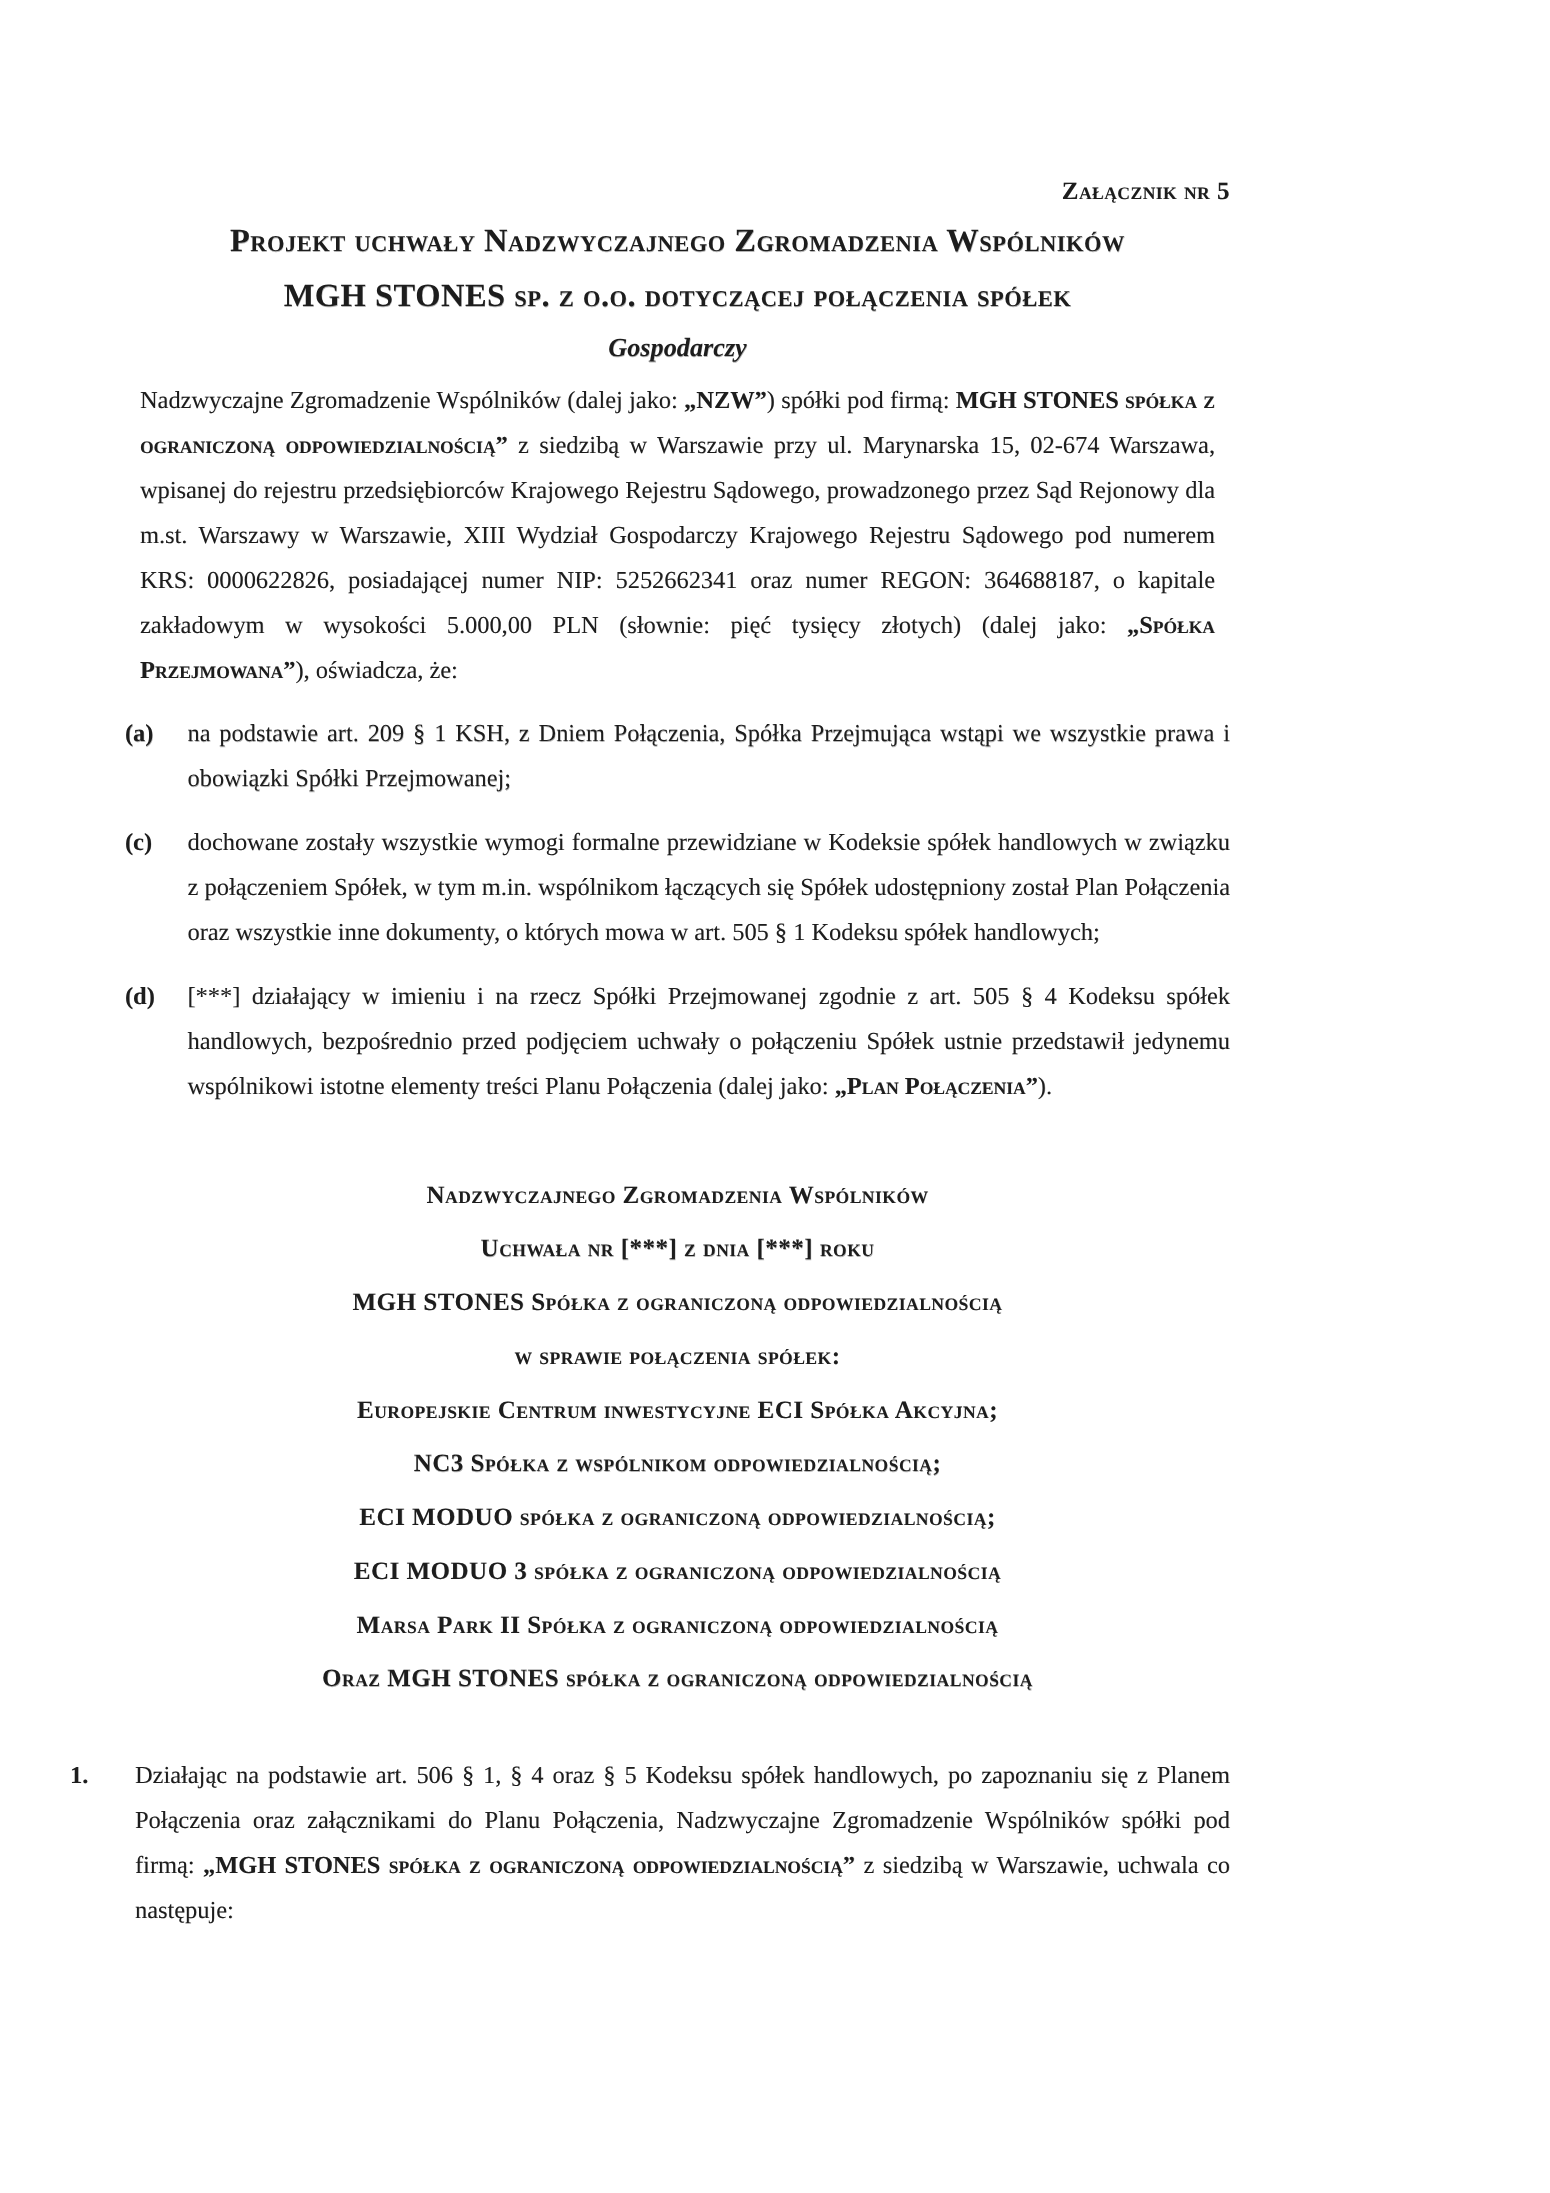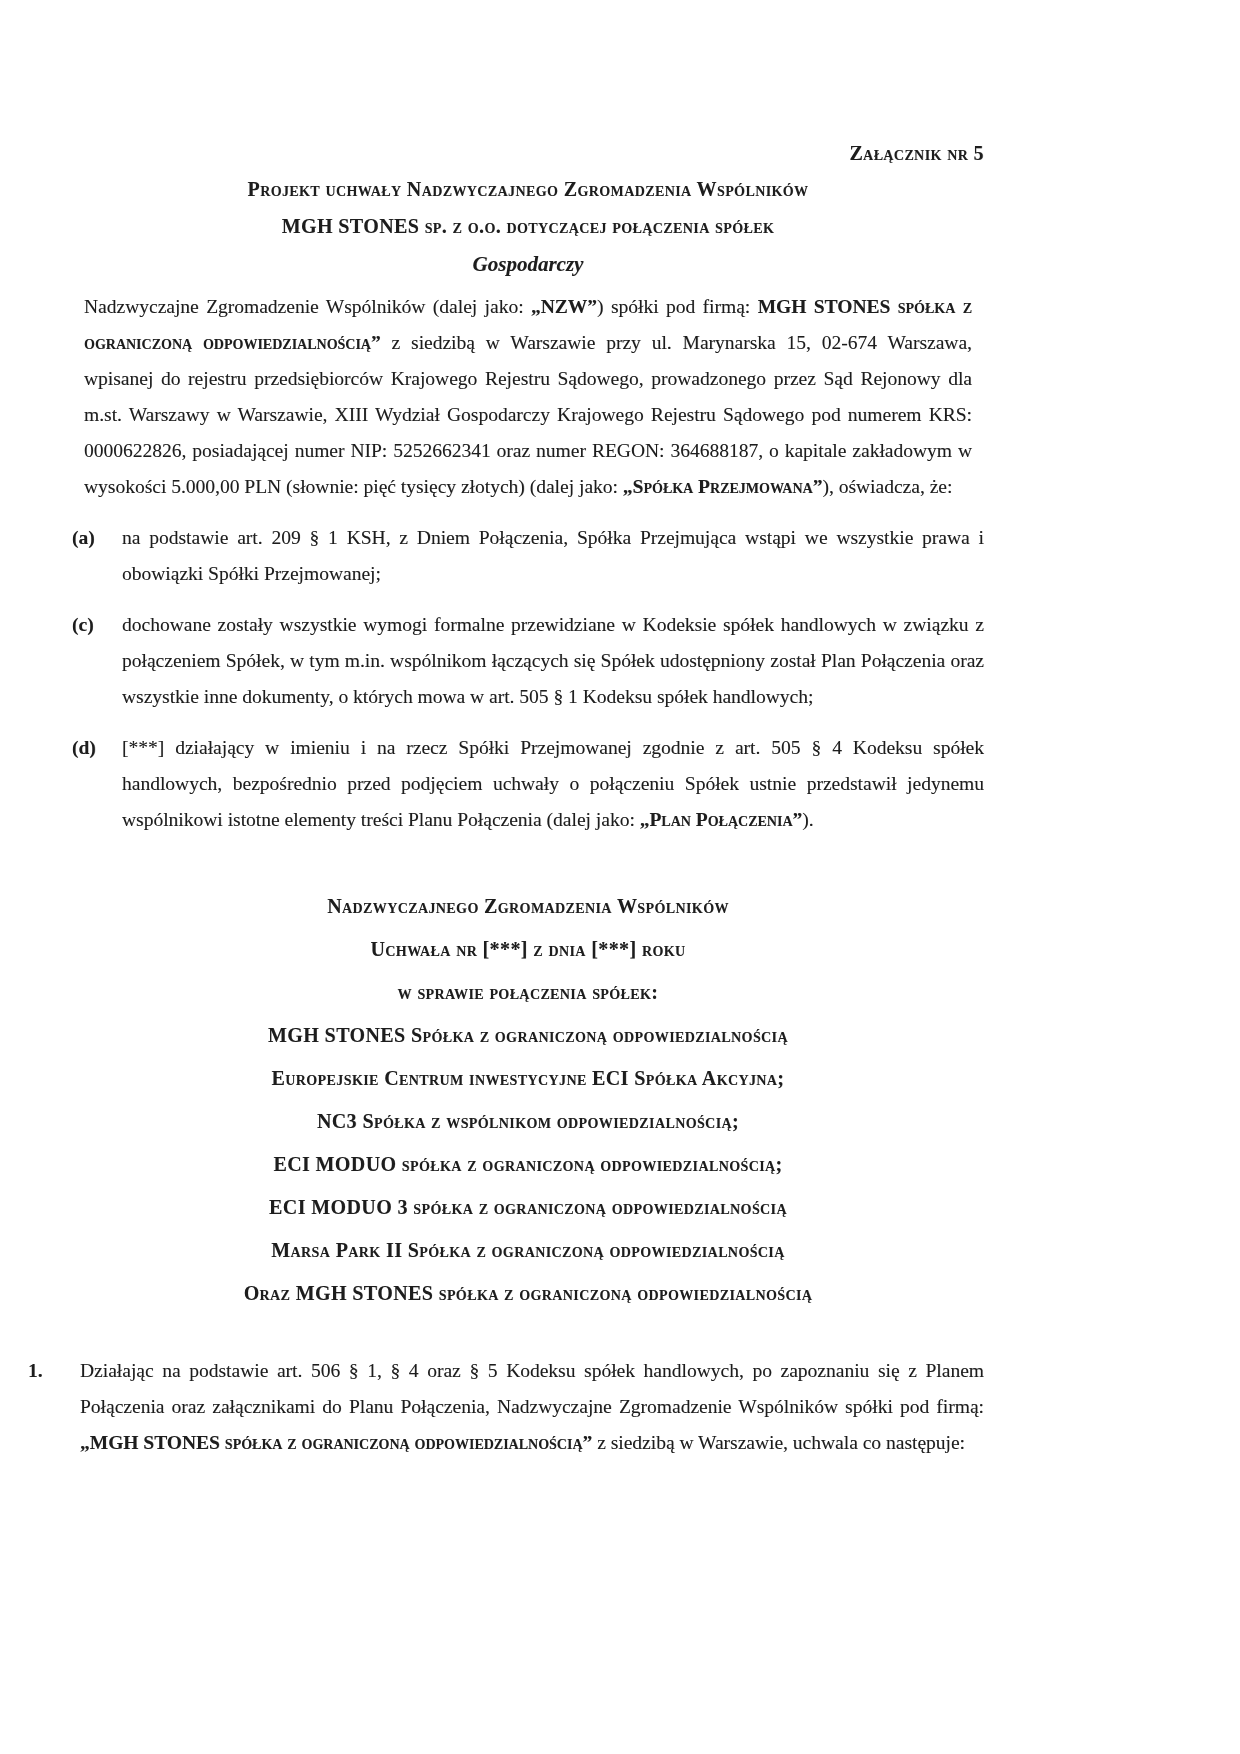--- a/index.html
+++ b/index.html
@@ -2,38 +2,38 @@
 <html lang="pl"><head>
 <meta charset="utf-8">
 <style>
   html, body { margin: 0; padding: 0; background: #ffffff; }
   .page {
     position: relative;
     width: 1240px;
     height: 1754px;
     background: #ffffff;
     box-sizing: border-box;
-    padding: 142px 256px 40px 72px;
+    padding: 142px 256px 40px 100px;
     font-family: "Liberation Serif", "DejaVu Serif", serif;
     color: #1d1d1d;
     text-shadow: 0.3px 0.3px 0.4px rgba(40,40,40,0.35);
     overflow: hidden;
   }
   .attachment-label {
     font-weight: 700;
     font-variant: small-caps;
     font-size: 20px;
     letter-spacing: 0.4px;
     text-align: right;
     margin-bottom: 13px;
   }
   .doc-title {
     font-weight: 700;
     font-variant: small-caps;
-    font-size: 20px;
+    font-size: 26px;
     letter-spacing: 0.4px;
     text-align: center;
     margin-bottom: 14px;
   }
   .intro-heading {
     font-weight: 700;
     font-style: italic;
     font-size: 21px;
     text-align: center;
     margin: 4px 0 9px 0;
@@ -100,22 +100,22 @@
   </div>
 
   <div class="stmt">
     <span class="stmt-marker">(d)</span>
     <span class="stmt-body"><span>[***] działający w imieniu i na rzecz Spółki Przejmowanej zgodnie z art. 505 § 4 Kodeksu spółek handlowych, bezpośrednio przed podjęciem uchwały o połączeniu Spółek ustnie przedstawił jedynemu wspólnikowi istotne elementy treści Planu Połączenia (dalej jako: </span><span class="seg-b seg-sc">„Plan Połączenia”</span><span>).</span></span>
   </div>
 
   <div class="res-heading">
     <div class="res-line">Nadzwyczajnego Zgromadzenia Wspólników</div>
     <div class="res-line">Uchwała nr [***] z dnia [***] roku</div>
+    <div class="res-line">MGH STONES Spółka z ograniczoną odpowiedzialnością</div>
     <div class="res-line">w sprawie połączenia spółek:</div>
-    <div class="res-line">MGH STONES Spółka z ograniczoną odpowiedzialnością</div>
     <div class="res-line">Europejskie Centrum inwestycyjne ECI Spółka Akcyjna;</div>
     <div class="res-line">NC3 Spółka z wspólnikom odpowiedzialnością;</div>
     <div class="res-line">ECI MODUO spółka z ograniczoną odpowiedzialnością;</div>
     <div class="res-line">ECI MODUO 3 spółka z ograniczoną odpowiedzialnością</div>
     <div class="res-line">Marsa Park II Spółka z ograniczoną odpowiedzialnością</div>
     <div class="res-line">Oraz MGH STONES spółka z ograniczoną odpowiedzialnością</div>
   </div>
 
   <div class="res-item">
     <span class="res-marker">1.</span>

